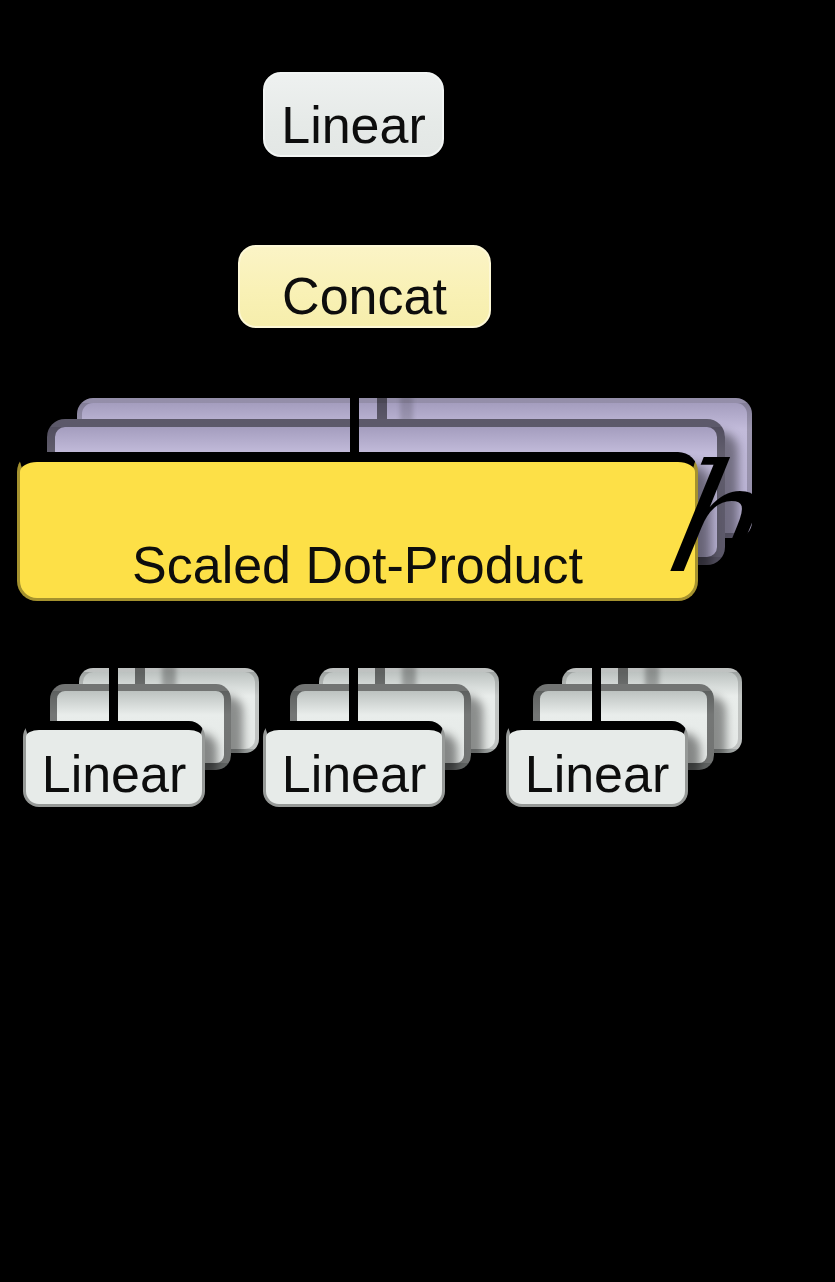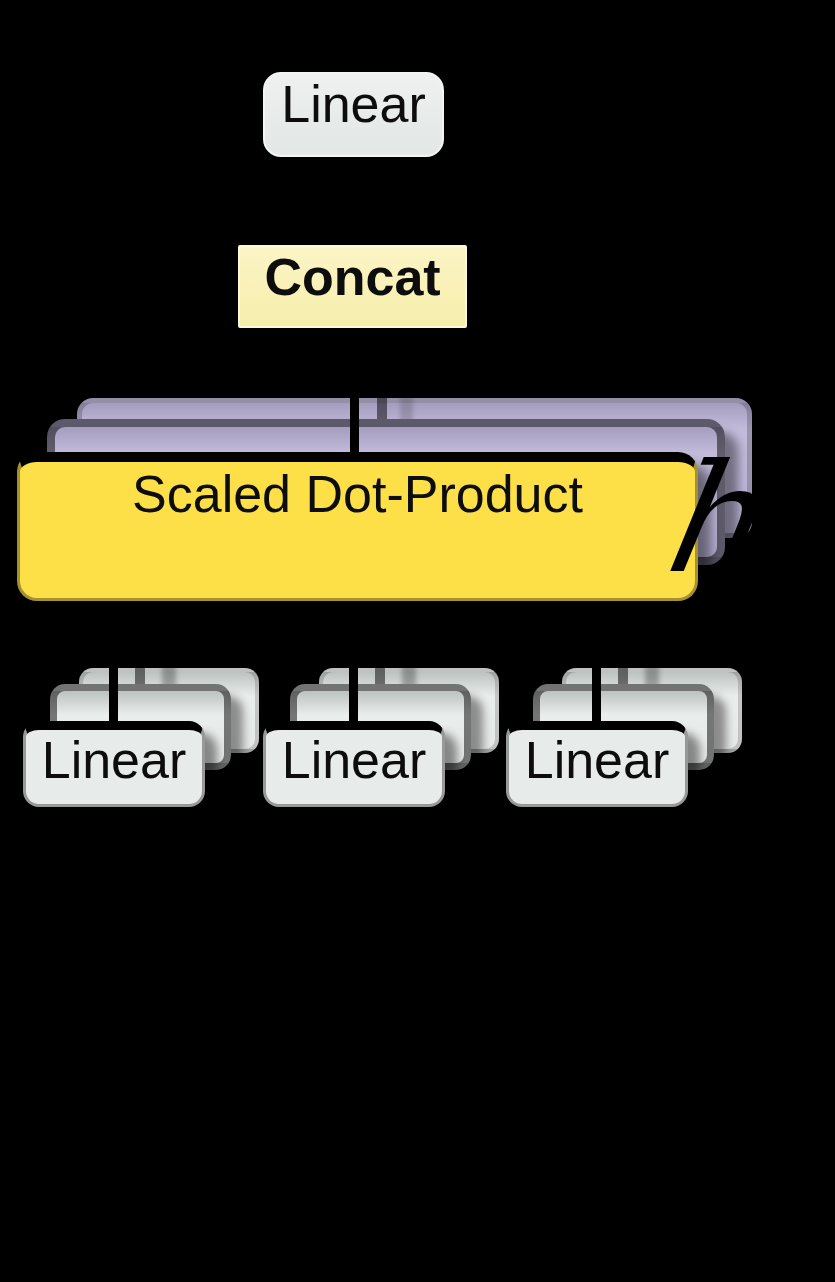--- a/index.html
+++ b/index.html
@@ -1,28 +1,28 @@
 <!DOCTYPE html>
 <html><head>
 <meta charset="utf-8">
 <style>
   html,body{margin:0;padding:0;background:#000;}
   #canvas{position:relative;width:835px;height:1282px;background:#000000;overflow:hidden;
           font-family:"Liberation Sans",sans-serif;color:#0d0d0d;}
   .abs{position:absolute;box-sizing:border-box;}
-  .box{position:absolute;box-sizing:border-box;display:flex;align-items:flex-start;justify-content:center;
+  .box{position:absolute;box-sizing:border-box;display:flex;align-items:flex-end;justify-content:center;
        text-align:center;}
 
   
   #out-linear{left:263px;top:72px;width:181px;height:85px;border-radius:18px;
       background:linear-gradient(180deg,#eef1f0 0%,#e6eae8 60%,#e3e7e5 100%);
       border:2px solid #f2f5f4;font-size:52px;}
-  #concat{left:238px;top:245px;width:229px;height:83px;border-radius:2px;
+  #concat{left:238px;top:245px;width:253px;height:83px;border-radius:18px;
       background:linear-gradient(180deg,#fbf4c6 0%,#f9f1b6 55%,#f6eeac 100%);
-      border:2px solid #fdf8d6;font-size:52px;font-weight:bold;}
+      border:2px solid #fdf8d6;font-size:52px;}
 
   
   .conn-black{position:absolute;background:#000;}
 
   
   .purple-grad{background:linear-gradient(180deg,#a49dbe 0px,#c2bbda 26px,#b9b2d4 100%);}
   #att-back{left:77px;top:398px;width:675px;height:140px;border-radius:16px;
       border:5px solid rgba(0,0,0,0.20);}
   #att-soft-bar{left:400px;top:396px;width:13px;height:31px;background:rgba(0,0,0,0.15);filter:blur(2px);}
   #att-gray-bar{left:377px;top:352px;width:10px;height:72px;background:rgba(0,0,0,0.50);}

